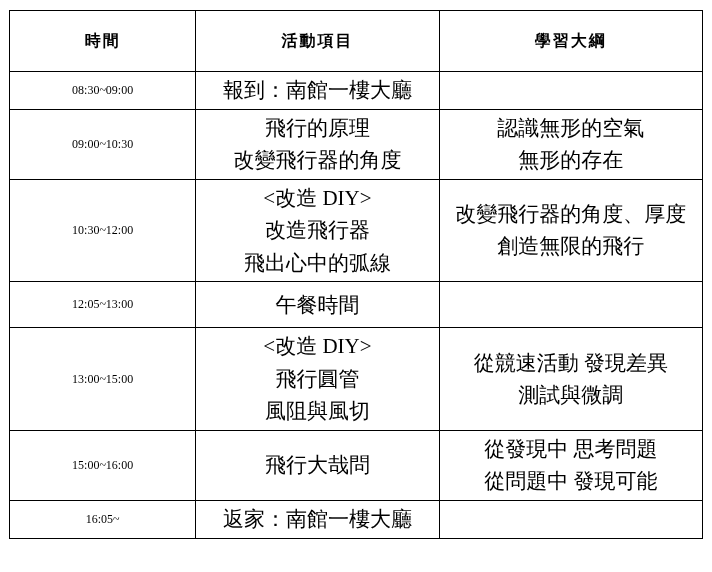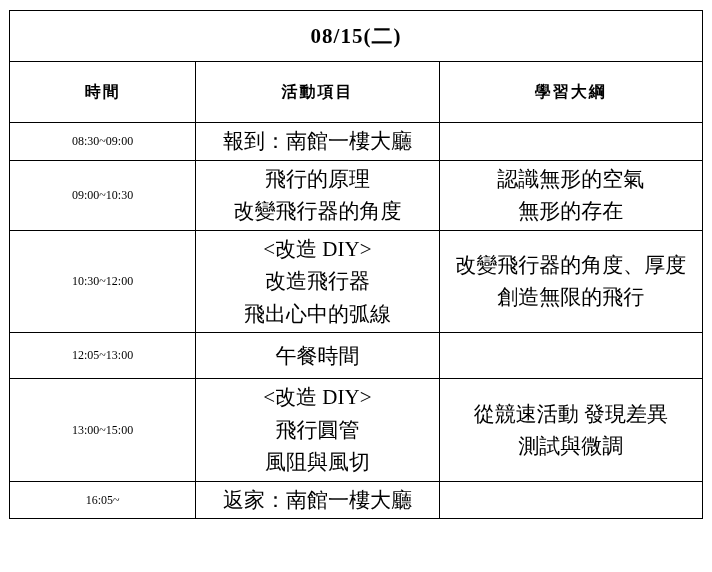--- a/index.html
+++ b/index.html
@@ -74,23 +74,20 @@
 
 <div class="page">
   <table class="schedule">
     <colgroup>
       <col class="col-time">
       <col class="col-activity">
       <col class="col-outline">
     </colgroup>
     <tbody>
       <tr>
-        <td class="title-cell" colspan="3">08/15(二)</td>
-      </tr>
-      <tr>
         <td class="head-cell">時間</td>
         <td class="head-cell">活動項目</td>
         <td class="head-cell">學習大綱</td>
       </tr>
 
       <tr class="r-report">
         <td class="time-cell">08:30~09:00</td>
         <td class="body-cell activity-left">
           <span class="line">報到：南館一樓大廳</span>
         </td>
@@ -136,20 +133,30 @@
           <span class="line">&lt;改造 DIY&gt;</span>
           <span class="line">飛行圓管</span>
           <span class="line">風阻與風切</span>
         </td>
         <td class="body-cell">
           <span class="line">從競速活動  發現差異</span>
           <span class="line">測試與微調</span>
         </td>
       </tr>
 
+      <tr class="r-two">
+        <td class="time-cell">15:00~16:00</td>
+        <td class="body-cell">
+          <span class="line">飛行大哉問</span>
+        </td>
+        <td class="body-cell">
+          <span class="line">從發現中  思考問題</span>
+          <span class="line">從問題中  發現可能</span>
+        </td>
+      </tr>
 
       <tr class="r-last">
         <td class="time-cell">16:05~</td>
         <td class="body-cell activity-left">
           <span class="line">返家：南館一樓大廳</span>
         </td>
         <td class="body-cell empty-cell"></td>
       </tr>
     </tbody>
   </table>

